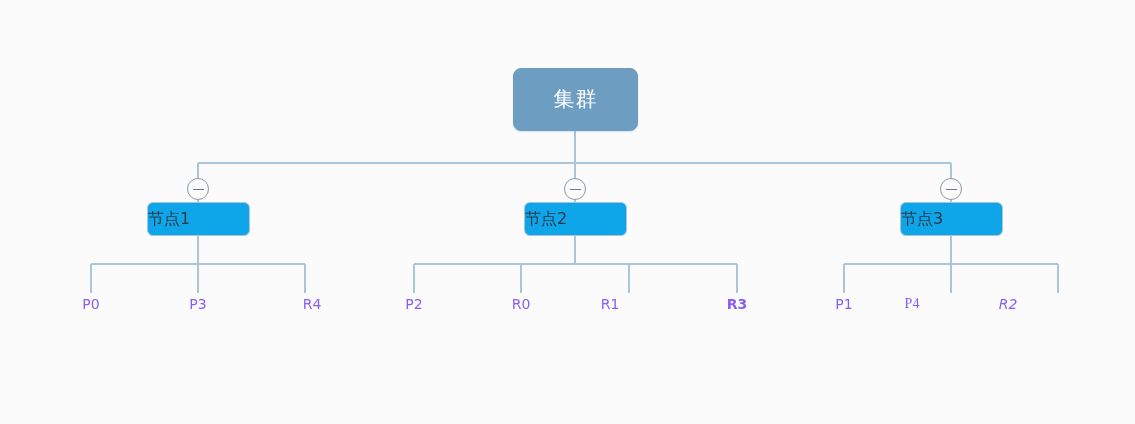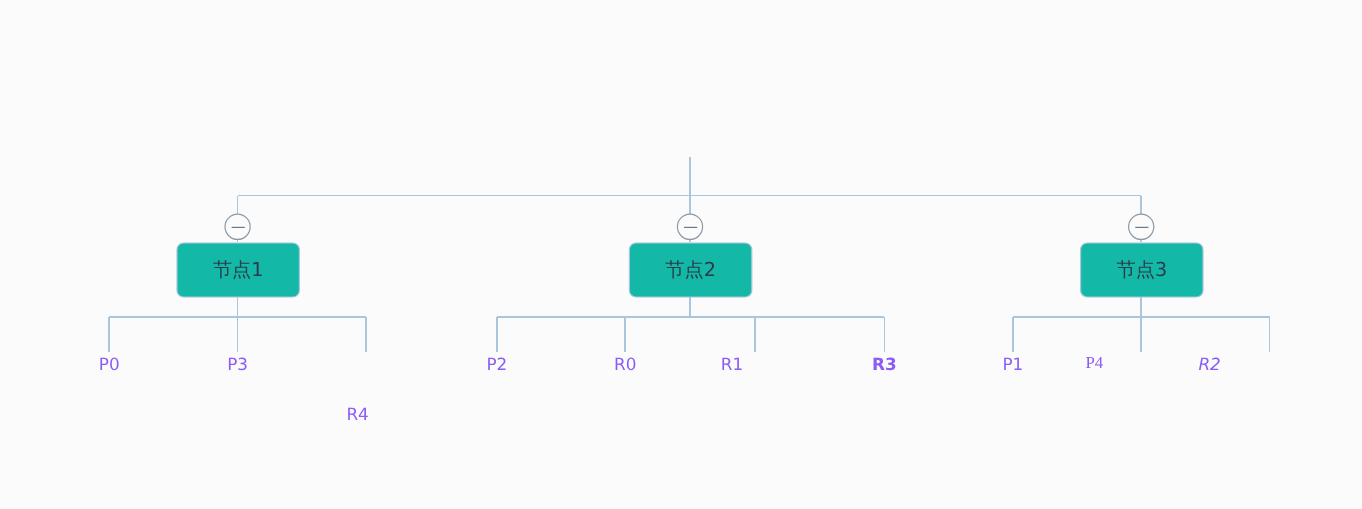--- a/index.html
+++ b/index.html
@@ -54,29 +54,29 @@
     letter-spacing: 1px;
     line-height: 1;
     font-family: "DejaVu Sans", "Liberation Sans", sans-serif;
   }
 
   
   .branch-node {
     position: absolute;
     top: 202px;
     width: 103px;
-    height: 46px;
+    height: 34px;
     margin-left: -51px;
-    background: #14b8a6;
+    background: #0ea5e9;
     border: 1px solid #a8c4de;
     border-radius: 6px;
     box-sizing: border-box;
     display: flex;
     align-items: center;
-    justify-content: center;
+    justify-content: flex-start;
   }
   .branch-node-label {
     color: #2b3a4a;
     font-size: 16px;
     line-height: 1;
     font-family: "DejaVu Sans", "Liberation Sans", sans-serif;
   }
 
   
   .collapse-toggle {
@@ -135,20 +135,23 @@
       <line x1="629" y1="264" x2="629" y2="293" stroke="#a9c6dd" stroke-width="1.4" shape-rendering="crispEdges"></line>
       <line x1="737" y1="264" x2="737" y2="293" stroke="#a9c6dd" stroke-width="1.4" shape-rendering="crispEdges"></line>
       <line x1="951" y1="163" x2="951" y2="202" stroke="#a9c6dd" stroke-width="1.4" shape-rendering="crispEdges"></line>
       <line x1="951" y1="236" x2="951" y2="264" stroke="#a9c6dd" stroke-width="1.4" shape-rendering="crispEdges"></line>
       <line x1="844" y1="264" x2="1058" y2="264" stroke="#a9c6dd" stroke-width="1.4" shape-rendering="crispEdges"></line>
       <line x1="844" y1="264" x2="844" y2="293" stroke="#a9c6dd" stroke-width="1.4" shape-rendering="crispEdges"></line>
       <line x1="951" y1="264" x2="951" y2="293" stroke="#a9c6dd" stroke-width="1.4" shape-rendering="crispEdges"></line>
       <line x1="1058" y1="264" x2="1058" y2="293" stroke="#a9c6dd" stroke-width="1.4" shape-rendering="crispEdges"></line>
     </svg>
 
+  <div class="root-node">
+    <span class="root-node-label">集群</span>
+  </div>
 
   <div id="branch-container">
       <div class="collapse-toggle" style="left: 198px;">
         <span class="minus-bar"></span>
       </div>
       <div class="branch-node" style="left: 198px;">
         <span class="branch-node-label">节点1</span>
       </div>
       <div class="collapse-toggle" style="left: 575px;">
         <span class="minus-bar"></span>
@@ -159,21 +162,21 @@
       <div class="collapse-toggle" style="left: 951px;">
         <span class="minus-bar"></span>
       </div>
       <div class="branch-node" style="left: 951px;">
         <span class="branch-node-label">节点3</span>
       </div>
     </div>
   <div id="leaf-container">
       <div class="leaf-label" style="left: 91px;">P0</div>
       <div class="leaf-label" style="left: 198px;">P3</div>
-      <div class="leaf-label" style="left: 298px; margin-top: 42px;">R4</div>
+      <div class="leaf-label" style="left: 312px;">R4</div>
       <div class="leaf-label" style="left: 414px;">P2</div>
       <div class="leaf-label" style="left: 521px;">R0</div>
       <div class="leaf-label" style="left: 610px;">R1</div>
       <div class="leaf-label" style="left: 737px; font-weight: bold;">R3</div>
       <div class="leaf-label" style="left: 844px;">P1</div>
       <div class="leaf-label" style="left: 912px; font-family: Liberation Serif, serif;">P4</div>
       <div class="leaf-label" style="left: 1008px; font-style: italic;">R2</div>
     </div>
 
 </div>

